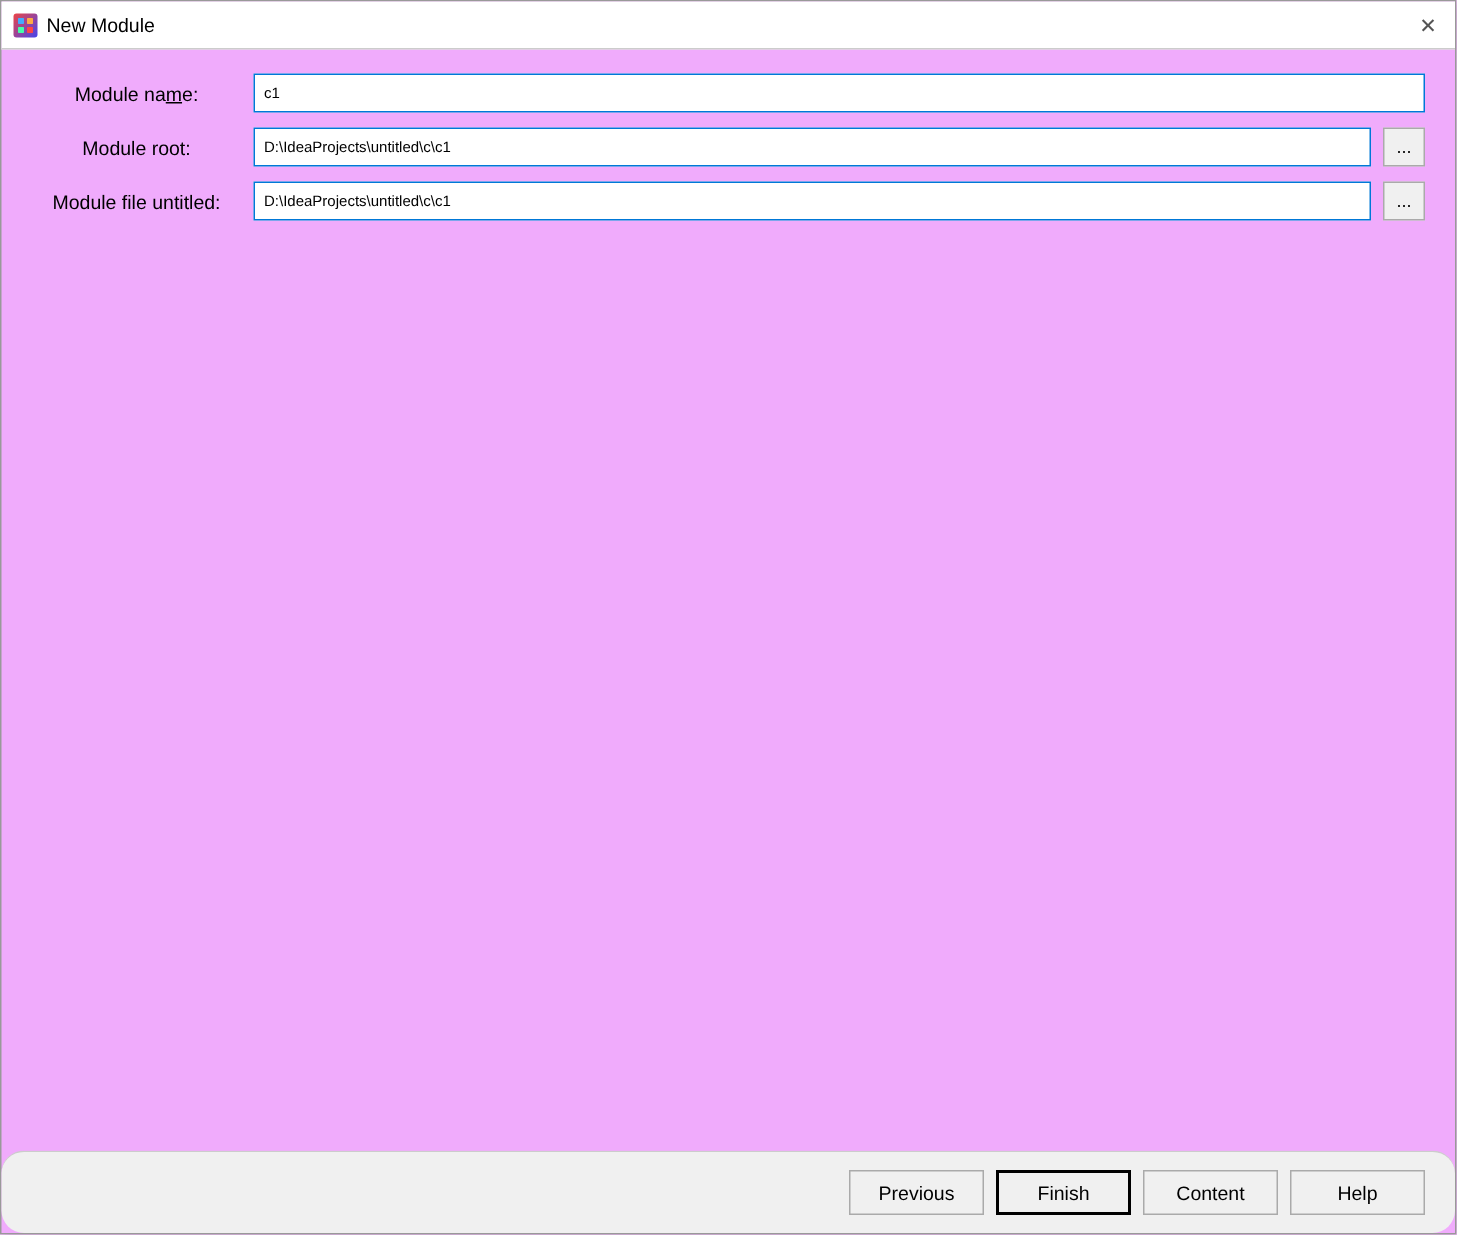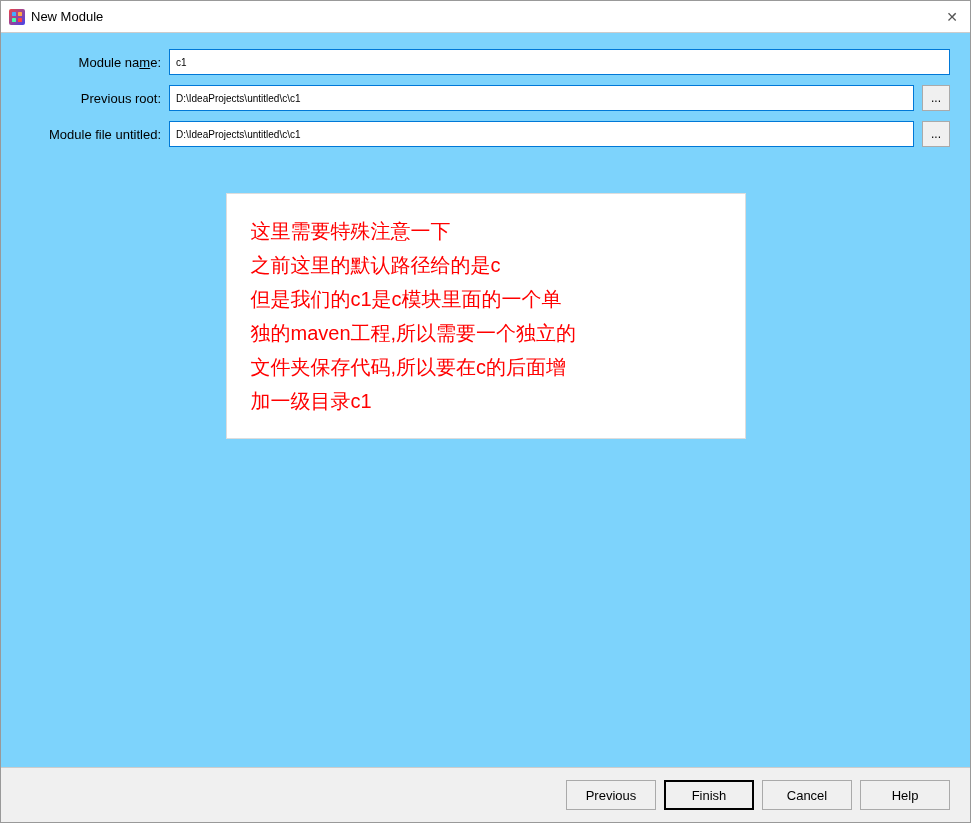--- a/index.html
+++ b/index.html
@@ -14,21 +14,21 @@
       font-size: 13px;
       display: flex;
       align-items: center;
       justify-content: center;
       min-height: 100vh;
     }
 
     .dialog-window {
       width: 971px;
       height: 823px;
-      background: #7dd3fc;
+      background: #f0abfc;
       border: 1px solid #999;
       box-shadow: 2px 2px 8px rgba(0,0,0,0.4);
       display: flex;
       flex-direction: column;
       position: relative;
     }
 
     .title-bar {
       background: #fff;
       border-bottom: 1px solid #ccc;
@@ -81,21 +81,21 @@
     }
 
     .form-row {
       display: flex;
       align-items: center;
       gap: 8px;
     }
 
     .form-label {
       width: 140px;
-      text-align: right;
+      text-align: center;
       color: #000;
       font-size: 13px;
       flex-shrink: 0;
     }
 
     .form-label span.underline {
       text-decoration: underline;
     }
 
     .form-input {
@@ -140,20 +140,21 @@
       flex: 1;
     }
 
     .button-bar {
       padding: 12px 20px;
       display: flex;
       justify-content: flex-end;
       gap: 8px;
       border-top: 1px solid #ccc;
       background: #f0f0f0;
+      border-radius: 15px;
     }
 
     .dialog-btn {
       min-width: 90px;
       height: 30px;
       padding: 0 16px;
       border: 1px solid #aaa;
       background: #f0f0f0;
       cursor: pointer;
       font-size: 13px;
@@ -186,47 +187,35 @@
   <div class="dialog-content">
 
     <div class="form-row">
       <label class="form-label">
         Module na<span class="underline">m</span>e:
       </label>
       <input class="form-input" type="text" value="c1" style="">
     </div>
 
     <div class="form-row">
-      <label class="form-label">Previous root:</label>
+      <label class="form-label">Module root:</label>
       <input class="form-input" type="text" value="D:\IdeaProjects\untitled\c\c1" style="">
       <button class="browse-btn">...</button>
     </div>
 
     <div class="form-row">
       <label class="form-label">Module file untitled:</label>
       <input class="form-input" type="text" value="D:\IdeaProjects\untitled\c\c1" style="">
       <button class="browse-btn">...</button>
     </div>
 
-    <div style="display:flex; justify-content:center; margin-top: 16px;">
-      <div class="annotation-box">
-        <div class="annotation-text">
-          <div>这里需要特殊注意一下</div>
-          <div>之前这里的默认路径给的是c</div>
-          <div>但是我们的c1是c模块里面的一个单</div>
-          <div>独的maven工程,所以需要一个独立的</div>
-          <div>文件夹保存代码,所以要在c的后面增</div>
-          <div>加一级目录c1</div>
-        </div>
-      </div>
-    </div>
 
     <div class="spacer"></div>
 
   </div>
 
   <div class="button-bar">
     <button class="dialog-btn">Previous</button>
     <button class="dialog-btn primary">Finish</button>
-    <button class="dialog-btn">Cancel</button>
+    <button class="dialog-btn">Content</button>
     <button class="dialog-btn">Help</button>
   </div>
 </div>
 
 </body></html>

